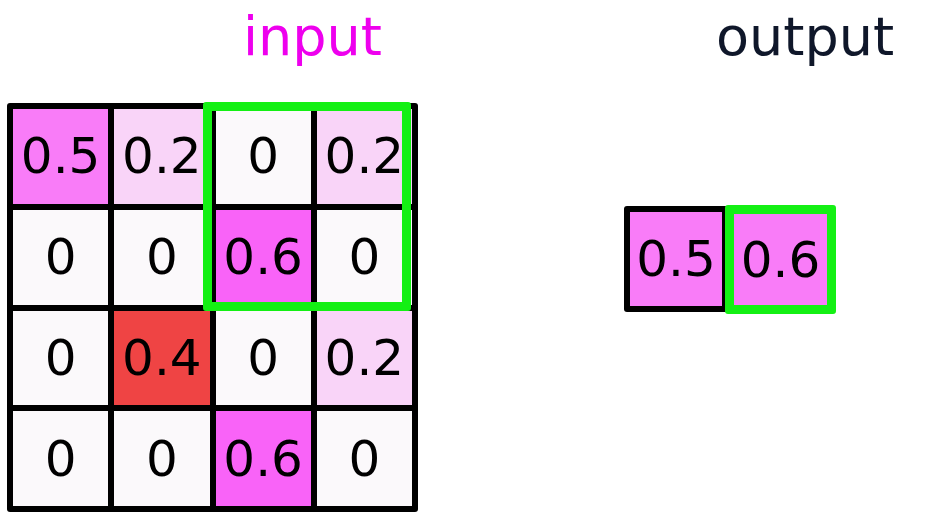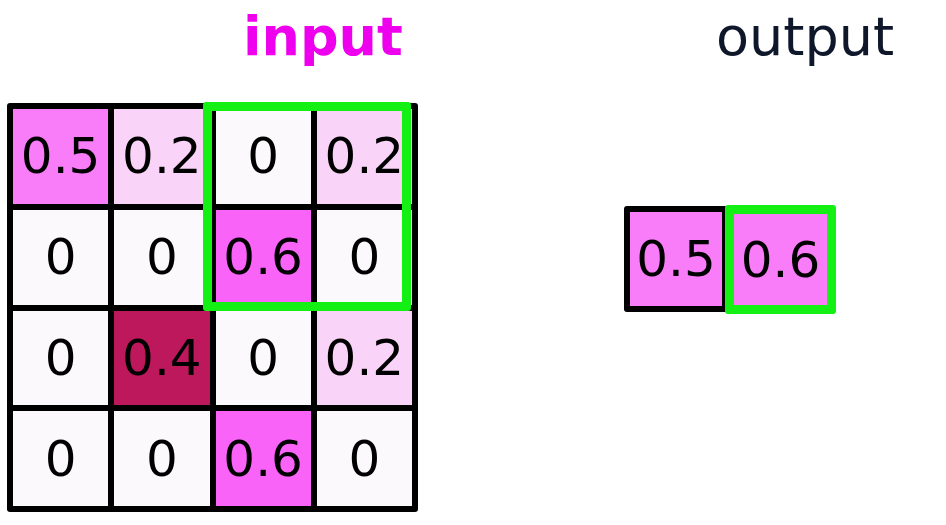--- a/index.html
+++ b/index.html
@@ -112,35 +112,35 @@
     justify-content: center;
     font-size: 50px;
     color: #000000;
     line-height: 1;
     overflow: hidden;
   }
 </style>
 </head>
 <body style="background: rgb(255, 255, 255);">
 
-<div class="label" id="input-label" style="color: rgb(238, 0, 238); font-weight: bold;">input</div>
+<div class="label" id="input-label" style="color: rgb(238, 0, 238);">input</div>
 
 <div class="label" id="output-label" style="color: #0f172a;">output</div>
 
 <div id="input-grid">
   <div class="cell" style="background: rgb(249, 124, 248);">0.5</div>
   <div class="cell" style="background: rgb(249, 212, 248);">0.2</div>
   <div class="cell" style="background: rgb(251, 249, 251);">0</div>
   <div class="cell" style="background: rgb(249, 212, 248);">0.2</div>
   <div class="cell" style="background: rgb(251, 249, 251);">0</div>
   <div class="cell" style="background: rgb(251, 249, 251);">0</div>
   <div class="cell" style="background: rgb(249, 99, 248);">0.6</div>
   <div class="cell" style="background: rgb(251, 249, 251);">0</div>
   <div class="cell" style="background: rgb(251, 249, 251);">0</div>
-  <div class="cell" style="background: #be185d;">0.4</div>
+  <div class="cell" style="background: #ef4444;">0.4</div>
   <div class="cell" style="background: rgb(251, 249, 251);">0</div>
   <div class="cell" style="background: rgb(249, 212, 248);">0.2</div>
   <div class="cell" style="background: rgb(251, 249, 251);">0</div>
   <div class="cell" style="background: rgb(251, 249, 251);">0</div>
   <div class="cell" style="background: rgb(249, 99, 248);">0.6</div>
   <div class="cell" style="background: rgb(251, 249, 251);">0</div>
 </div>
 
 <div class="green-box" id="input-green-box" style="border-color: rgb(20, 240, 20);"></div>
 

